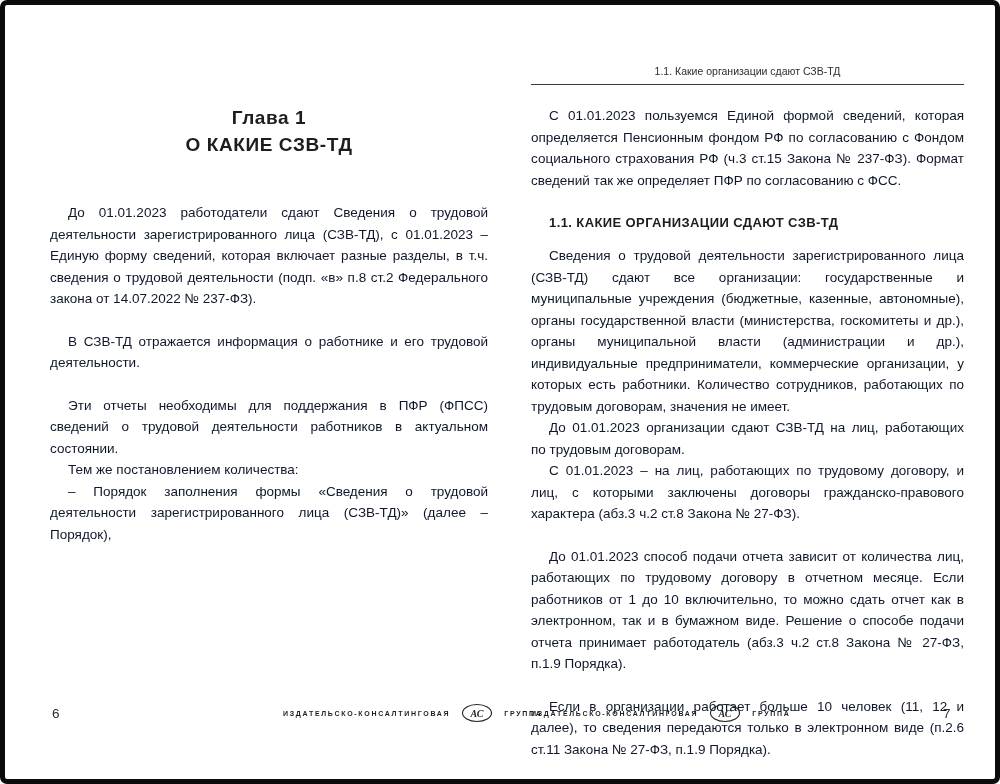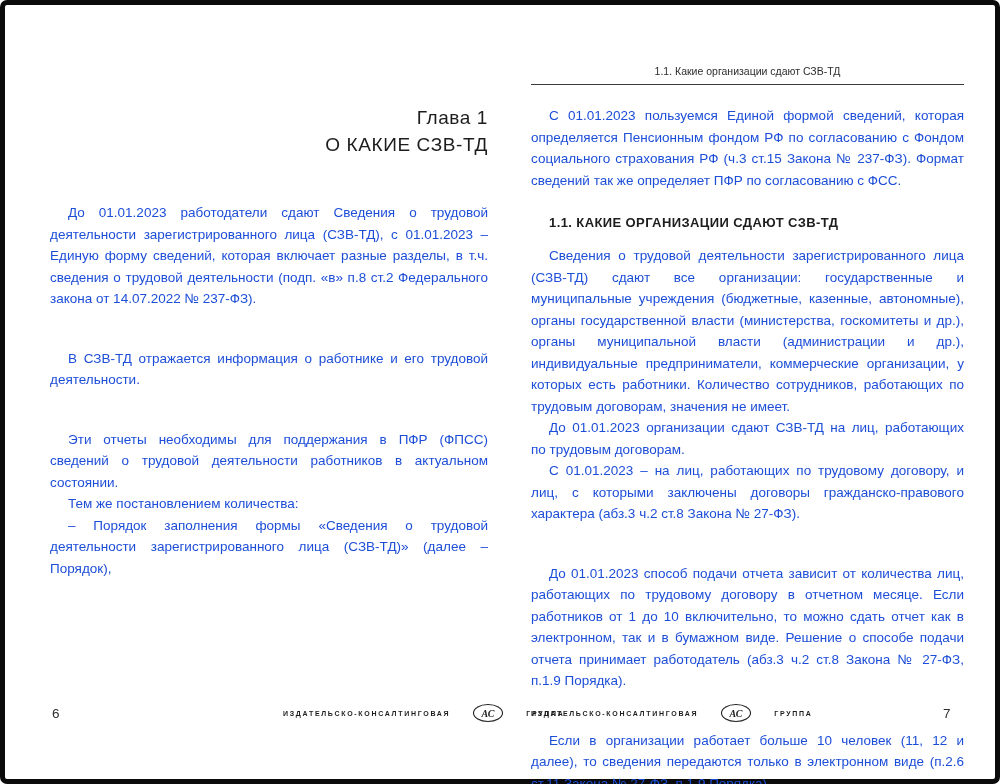--- a/index.html
+++ b/index.html
@@ -18,38 +18,38 @@
     pointer-events:none;
   }
 
   
   .page-col { position:absolute; }
   .page-left  { left:50px;  top:104px; width:438px; }
   .page-right { left:531px; top:64px;  width:433px; }
 
   
   .chapter-label, .chapter-title {
-    font-weight:normal;
+    font-weight:bold;
     font-size:19px;
     line-height:27px;
     letter-spacing:0.6px;
     color:#1d1d1d;
-    text-align:right;
+    text-align:center;
   }
   .chapter-block { margin-bottom:44px; }
 
   
   .body-text p {
     font-size:13.5px;
     line-height:21.5px;
     text-align:justify;
     text-indent:18px;
-    color:#1d4ed8;
+    color:#0f172a;
   }
-  .body-text p.gap { margin-top:38px; }
+  .body-text p.gap { margin-top:21px; }
 
   
   .running-header {
     font-size:10.5px;
     line-height:14px;
     color:#2d2d2d;
     text-align:center;
     padding-bottom:6px;
     border-bottom:1.3px solid #3a3a3a;
     margin-bottom:20px;
@@ -72,21 +72,21 @@
     font-size:13.5px;
     color:#2d2d2d;
   }
   .page-number-left  { left:52px;  top:706px; }
   .page-number-right { left:943px; top:706px; }
 
   .publisher-mark {
     position:absolute;
     display:flex;
     align-items:center;
-    gap:22px;
+    gap:11px;
     top:703px;
   }
   .publisher-mark-left  { left:283px; }
   .publisher-mark-right { left:531px; }
   .publisher-text {
     font-size:7px;
     font-weight:bold;
     letter-spacing:1.7px;
     color:#1d1d1d;
     white-space:nowrap;

